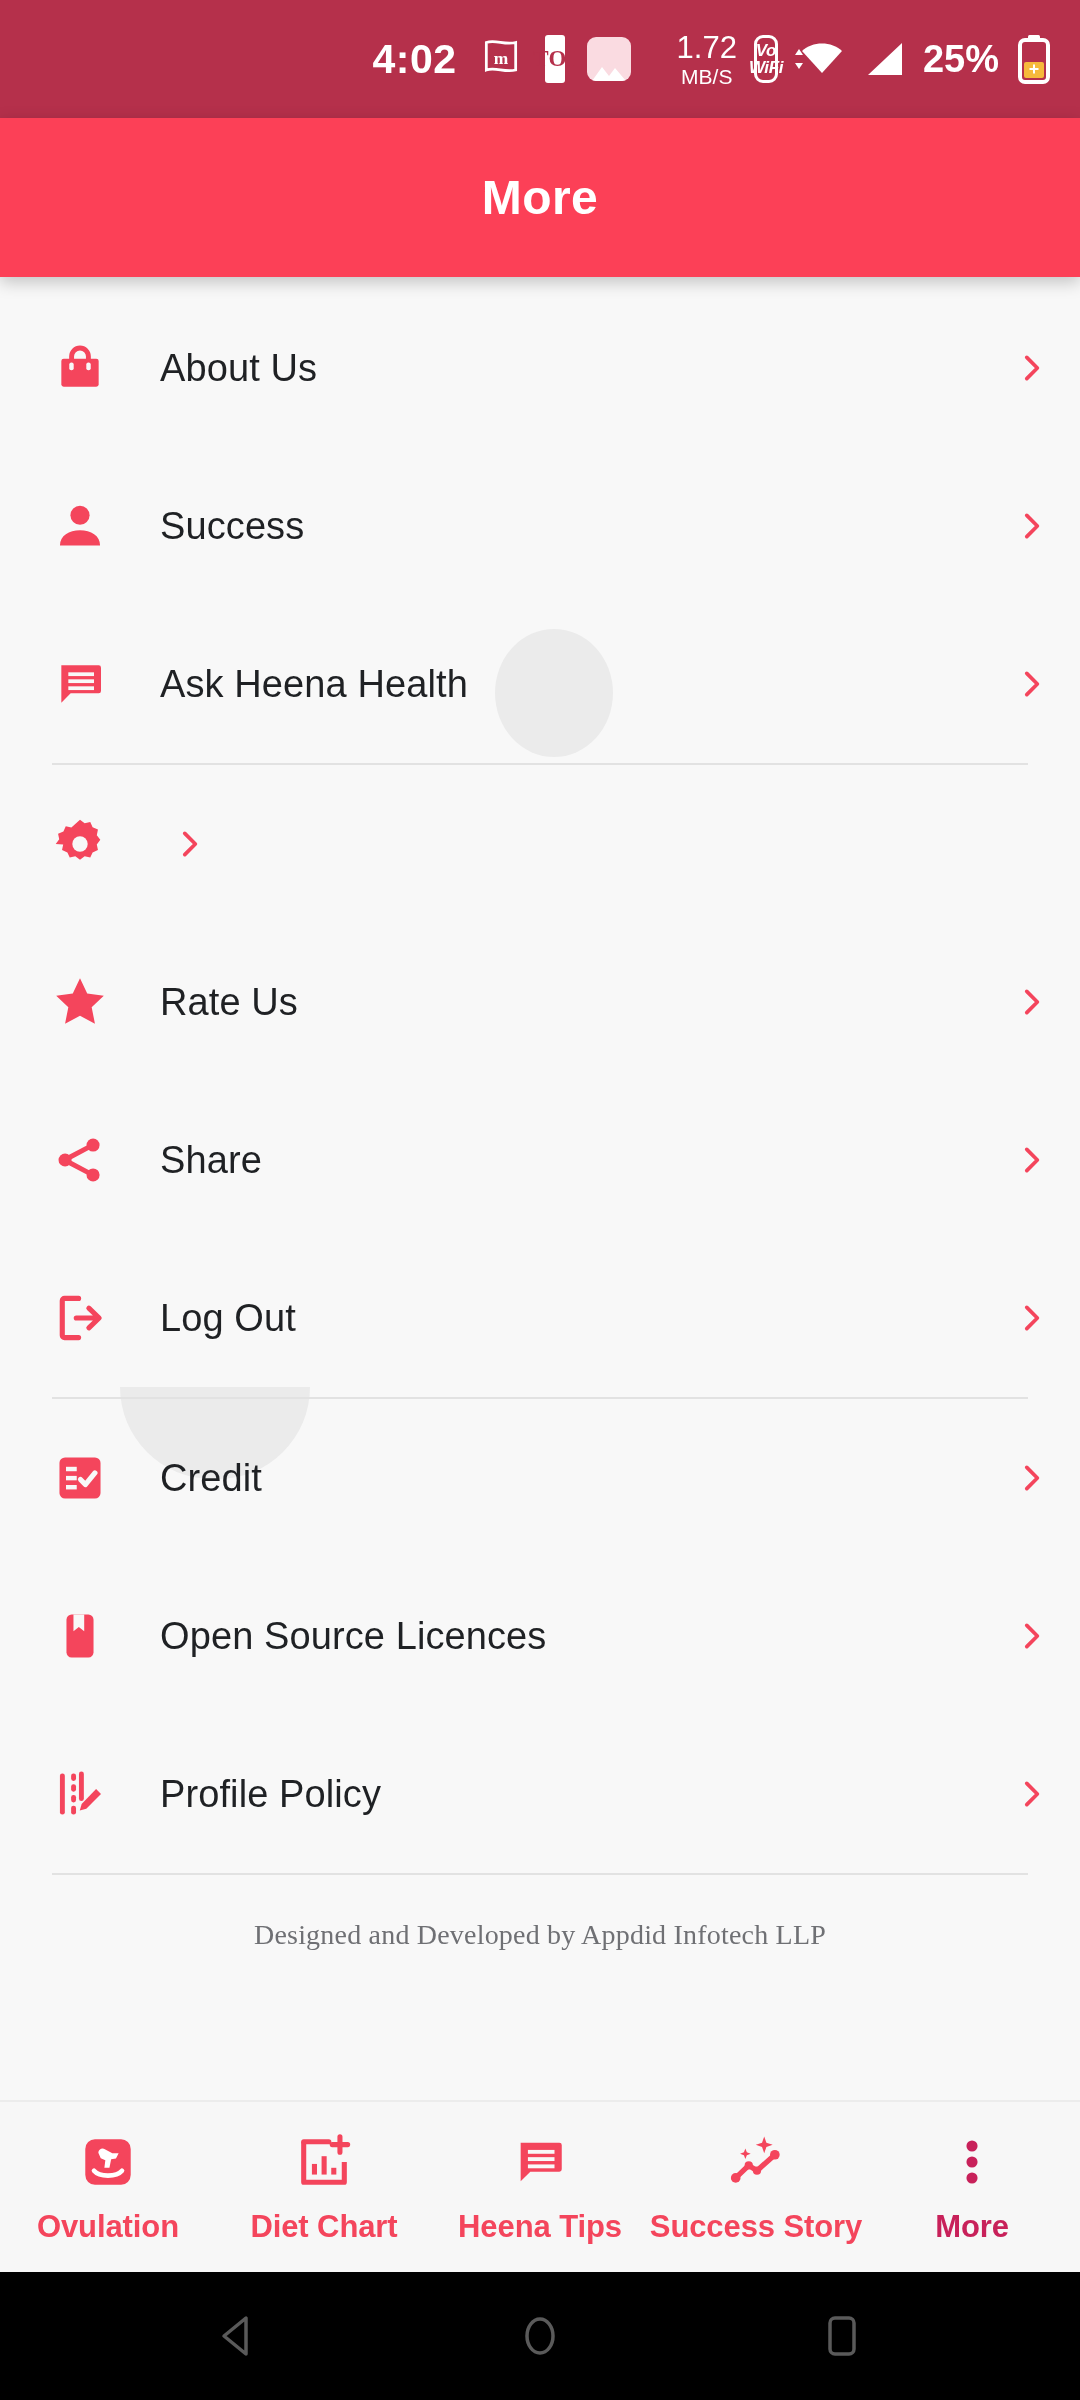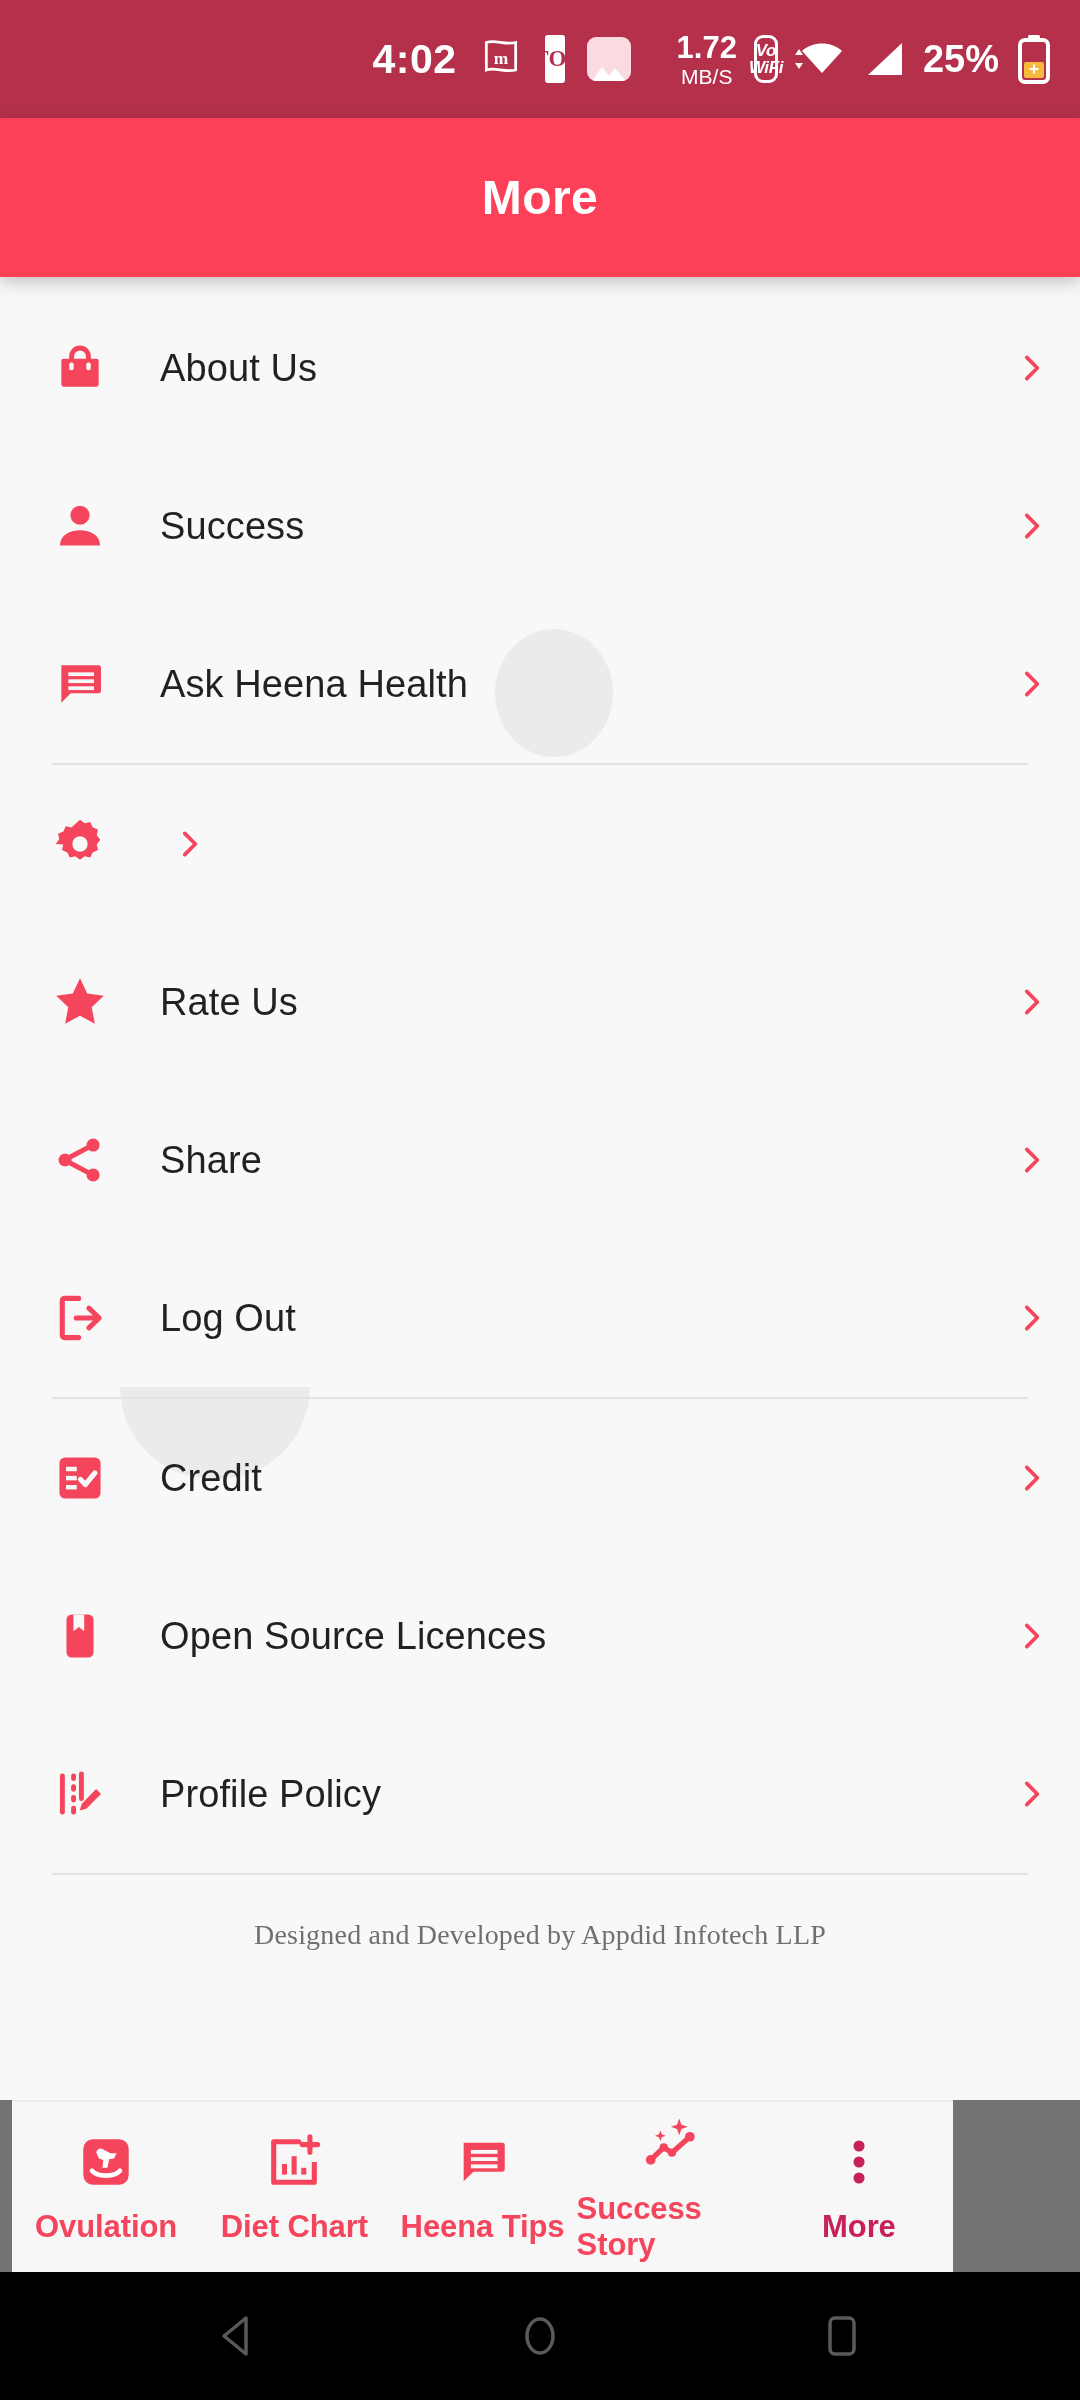--- a/index.html
+++ b/index.html
@@ -2,21 +2,21 @@
 <html><head>
 <meta charset="utf-8">
 <style>
   * { margin:0; padding:0; box-sizing:border-box; }
   html, body {
     width:1080px; height:2400px;
     background:#000;
     font-family:"Liberation Sans", sans-serif;
     overflow:hidden;
   }
-  .phone { position:relative; width:1080px; height:2400px; background:#737373; }
+  .phone { position:relative; width:1080px; height:2400px; background:#3b82f6; }
 
   
   .status-bar{
     position:absolute; top:0; left:0; width:1080px; height:118px;
     background:#b5304b; display:flex; align-items:center; color:#fff;
   }
   .sb-left{ flex:1; }
   .sb-mid{ display:flex; align-items:center; gap:22px; }
   .sb-right{ display:flex; align-items:center; gap:17px; padding-right:28px; margin-left:46px;}
   .sb-time{ font-size:41px; font-weight:700; letter-spacing:.5px; line-height:1; }
@@ -25,21 +25,21 @@
     width:20px; height:48px; background:#fff; border-radius:3px;
     display:flex; align-items:center; justify-content:center;
     color:#b5304b; font-family:"Liberation Serif", serif; font-weight:700; font-size:23px;
     letter-spacing:.3px;
   }
   .ico-gallery{
     width:44px; height:44px; background:#fadbe1; border-radius:9px;
     display:flex; align-items:flex-end; justify-content:center; overflow:hidden;
   }
   .net-speed{ display:flex; flex-direction:column; align-items:center; line-height:1; }
-  .net-speed .v{ font-size:31px; font-weight:700; }
+  .net-speed .v{ font-size:31px; font-weight:400; }
   .net-speed .u{ font-size:21px; font-weight:400; margin-top:3px; }
   .ico-vowifi{
     width:24px; height:48px; border:3px solid #fff; border-radius:9px;
     display:flex; flex-direction:column; align-items:center; justify-content:center;
     line-height:.98; padding-top:1px;font-style:italic;
   }
   .ico-vowifi span{ font-size:17px; font-weight:700; color:#fff; letter-spacing:-.4px;}
   .sb-batt{ font-size:38px; font-weight:700; letter-spacing:0; }
 
   
@@ -75,21 +75,21 @@
     font-size:28px; color:#6f7074; padding-top:44px; letter-spacing:.2px;
   }
   
   .ripple{ position:absolute; background:#ebebeb; pointer-events:none; z-index:1; }
   .ripple-1{ left:495px; top:352px; width:118px; height:128px; border-radius:50%; }
   .ripple-2{ left:120px; top:1110px; width:190px; height:92px;
              border-radius:0 0 95px 95px; }
 
   
   .bottomnav{
-    position:absolute; top:2100px; left:12px; width:941px; height:172px;
+    position:absolute; top:2100px; left:0; width:1080px; height:172px;
     background:#f7f7f7; display:flex; align-items:center;
     border-top:2px solid #ececec;
   }
   .tab{
     flex:1; display:flex; flex-direction:column; align-items:center; gap:14px;
   }
   .tab-icon{ height:66px; display:flex; align-items:center; justify-content:center; }
   .tab-label{ font-size:31px; font-weight:700; color:#f4455c; letter-spacing:-.1px;}
   .tab.active .tab-label{ color:#c8215a; }
 

